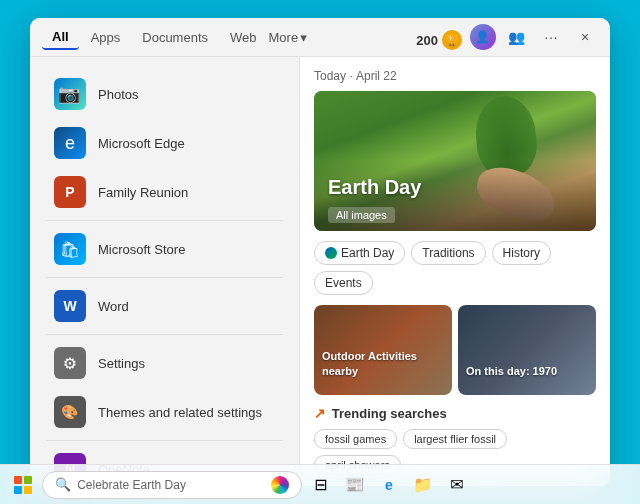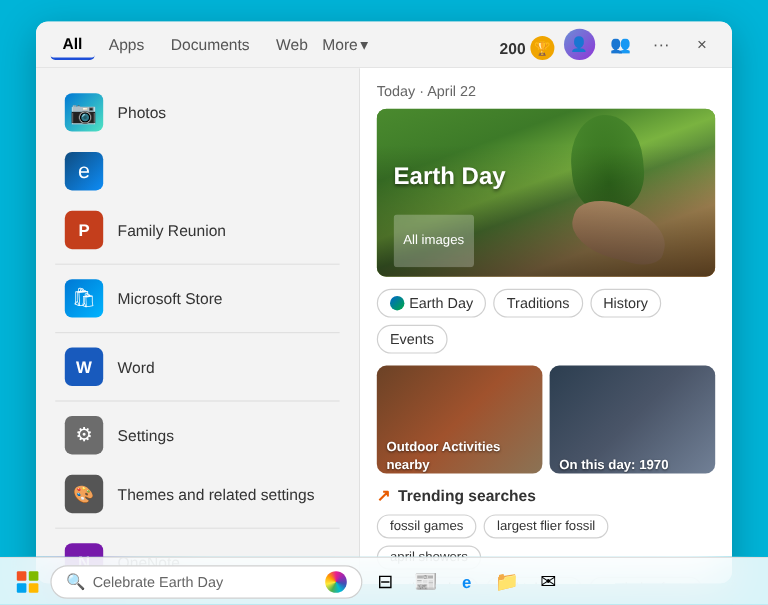--- a/index.html
+++ b/index.html
@@ -206,23 +206,23 @@
       color: white;
       font-size: 20px;
       font-weight: 700;
       text-shadow: 0 1px 3px rgba(0,0,0,0.5);
     }
     .hero-badge {
       display: inline-block;
       background: rgba(255,255,255,0.25);
       color: white;
       font-size: 11px;
-      padding: 16px 8px;
+      padding: 2px 8px;
       border-radius: 3px;
-      margin-top: 19px;
+      margin-top: 8px;
       backdrop-filter: blur(4px);
     }
     
     .category-row {
       display: flex;
       gap: 6px;
       margin-bottom: 10px;
       flex-wrap: wrap;
     }
     .category-pill {
@@ -255,21 +255,21 @@
       border-radius: 8px;
       overflow: hidden;
       position: relative;
       cursor: pointer;
     }
     .card-outdoor { background: linear-gradient(135deg, #6b4226, #a0522d, #8b7355); }
     .card-history { background: linear-gradient(135deg, #2c3e50, #4a5568, #718096); }
     .card-bing { background: linear-gradient(135deg, #1a5276, #2e86ab, #52b3d9); }
     .card-label {
       position: absolute;
-      bottom: 0; left: 8px;
+      bottom: 17px; left: 8px;
       color: white;
       font-size: 11px;
       font-weight: 600;
       text-shadow: 0 1px 2px rgba(0,0,0,0.6);
       line-height: 1.3;
     }
     
     .trending-header {
       display: flex;
       align-items: center;
@@ -387,20 +387,21 @@
   <div class="main-content">
 
     <div class="left-panel">
 
       <div class="app-item">
         <div class="app-icon photos">📷</div>
         <span class="app-name">Photos</span>
       </div>
       <div class="app-item">
         <div class="app-icon edge" style="color:white;font-size:18px;">e</div>
+        <span class="app-name">Microsoft Edge</span>
       </div>
       <div class="app-item">
         <div class="app-icon ppt" style="color:white;font-weight:700;font-size:14px;">P</div>
         <span class="app-name">Family Reunion</span>
       </div>
       <div class="divider"></div>
       <div class="app-item">
         <div class="app-icon store" style="color:white;font-size:16px;">🛍</div>
         <span class="app-name">Microsoft Store</span>
       </div>

